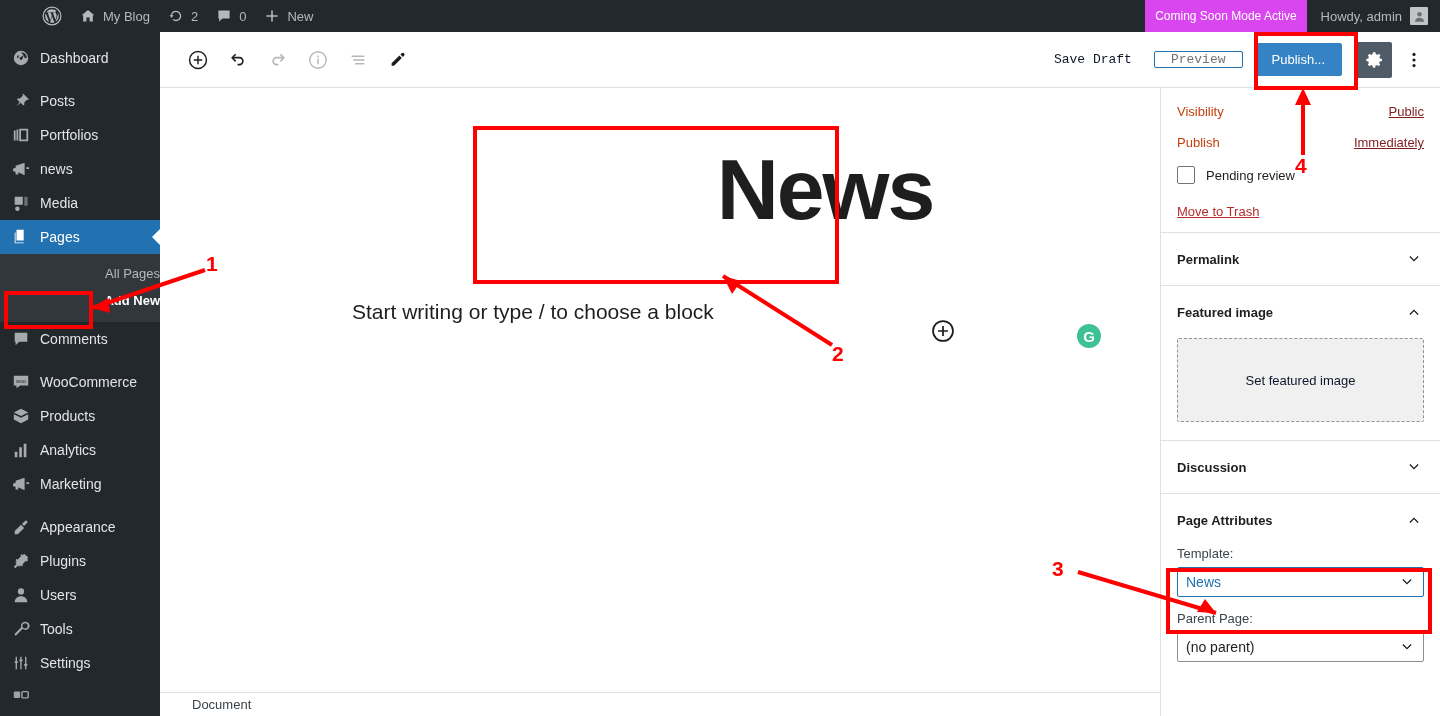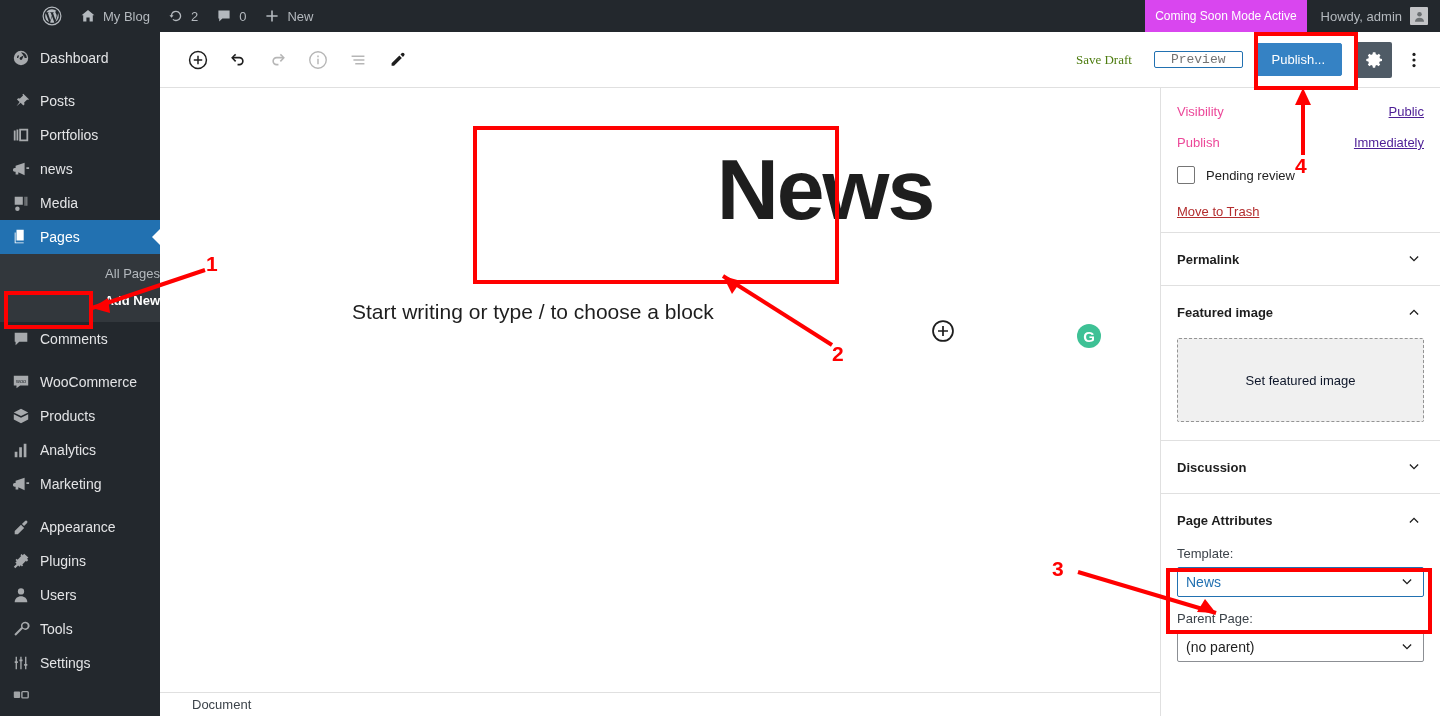--- a/index.html
+++ b/index.html
@@ -75,22 +75,22 @@
   .tool-btn {
     width: 36px; height: 36px; margin-left: 4px;
     display: flex; align-items: center; justify-content: center;
     background: none; border: none; border-radius: 2px;
   }
   .tool-btn:first-child { margin-left: 20px; }
   .tool-btn svg { width: 22px; height: 22px; }
   .tool-btn.dim svg { opacity: .32; }
   .hdr-spacer { flex: 1; }
   #save-draft {
-    background: none; border: none; color: #4d7c0f; font-size: 13px;
-    padding: 6px 12px; font-family: Liberation Serif, serif;
+    background: none; border: none; color: #0f172a; font-size: 13px;
+    padding: 6px 12px; font-family: Liberation Mono, monospace;
   }
   #preview-btn {
     background: #fff; border: 1px solid #2271b1; color: #737373;
     font-size: 13px; border-radius: 2px; padding: 0 16px;
     margin-left: 10px; font-family: Liberation Mono, monospace;
   }
   #publish-btn {
     background: #3582c4; border: 1px solid #3582c4; color: #fff;
     font-size: 13px; border-radius: 2px; padding: 8px 16px;
     margin-left: 12px; font-family: inherit;
@@ -144,22 +144,22 @@
   
   #right-panel {
     position: absolute; top: 88px; left: 1160px; width: 280px; height: 628px;
     background: #fff; border-left: 1px solid #e0e0e0; overflow: hidden;
   }
   .status-rows { padding: 16px 16px 12px 16px; }
   .status-row {
     display: flex; justify-content: space-between; align-items: center;
     margin-bottom: 16px; font-size: 13px; color: #1e1e1e;
   }
-  .status-row .rlabel { color: #ec4899; }
-  .status-row .rvalue { color: #4c1d95; text-decoration: underline; margin-left: 36px; }
+  .status-row .rlabel { color: #c2410c; }
+  .status-row .rvalue { color: #7f1d1d; text-decoration: underline; margin-left: 36px; }
   .check-row { display: flex; align-items: center; gap: 11px; margin-bottom: 18px; }
   .cbox { width: 18px; height: 18px; border: 1px solid #757575; background: #fff; border-radius: 2px; }
   .check-row span { font-size: 13px; color: #1e1e1e; }
   #trash-link { font-size: 13px; color: #b32d2e; text-decoration: underline; }
 
   .panel-sep { height: 1px; background: #e0e0e0; }
   .panel-head {
     display: flex; align-items: center; justify-content: space-between;
     padding: 16px; font-size: 13px; font-weight: bold; color: #1e1e1e;
   }

